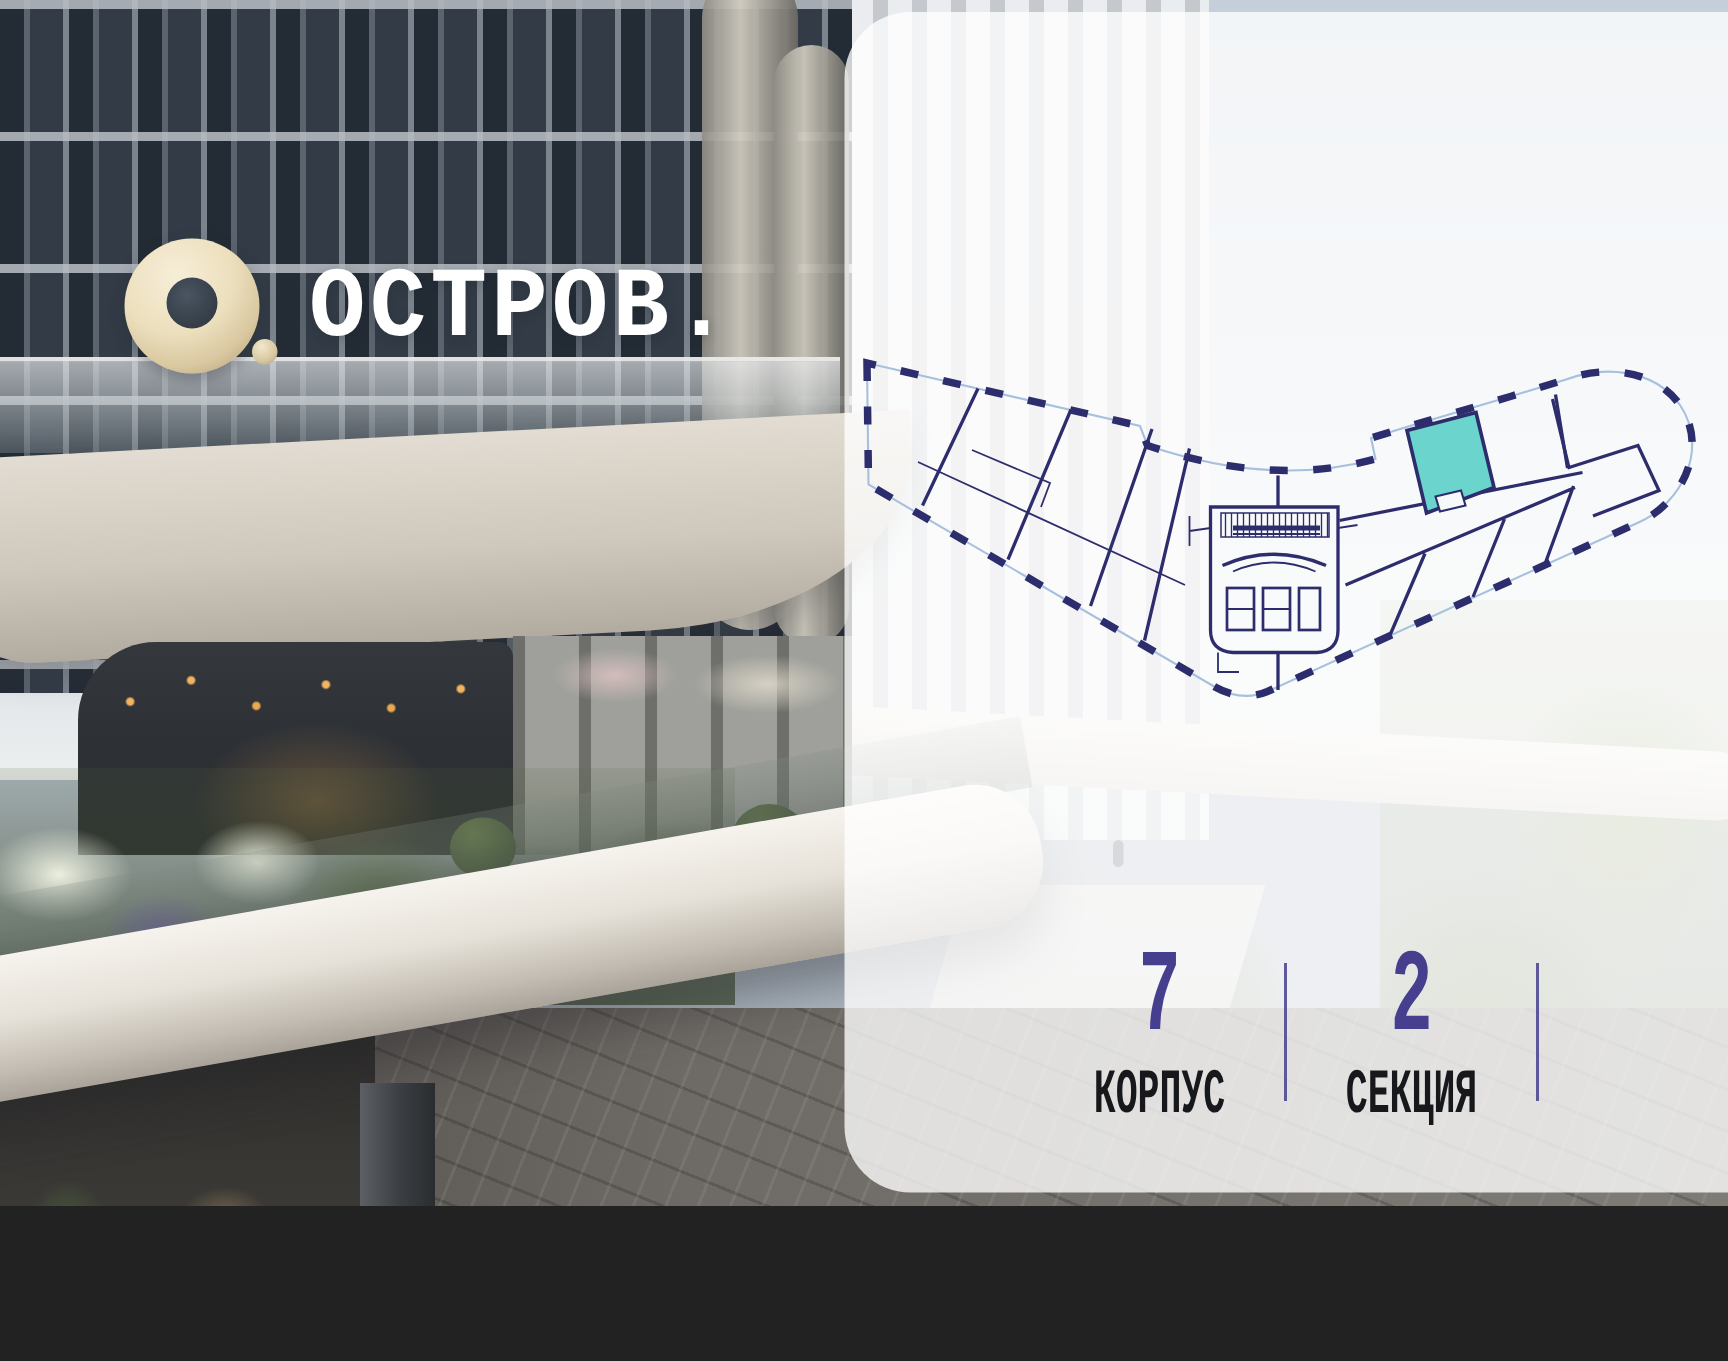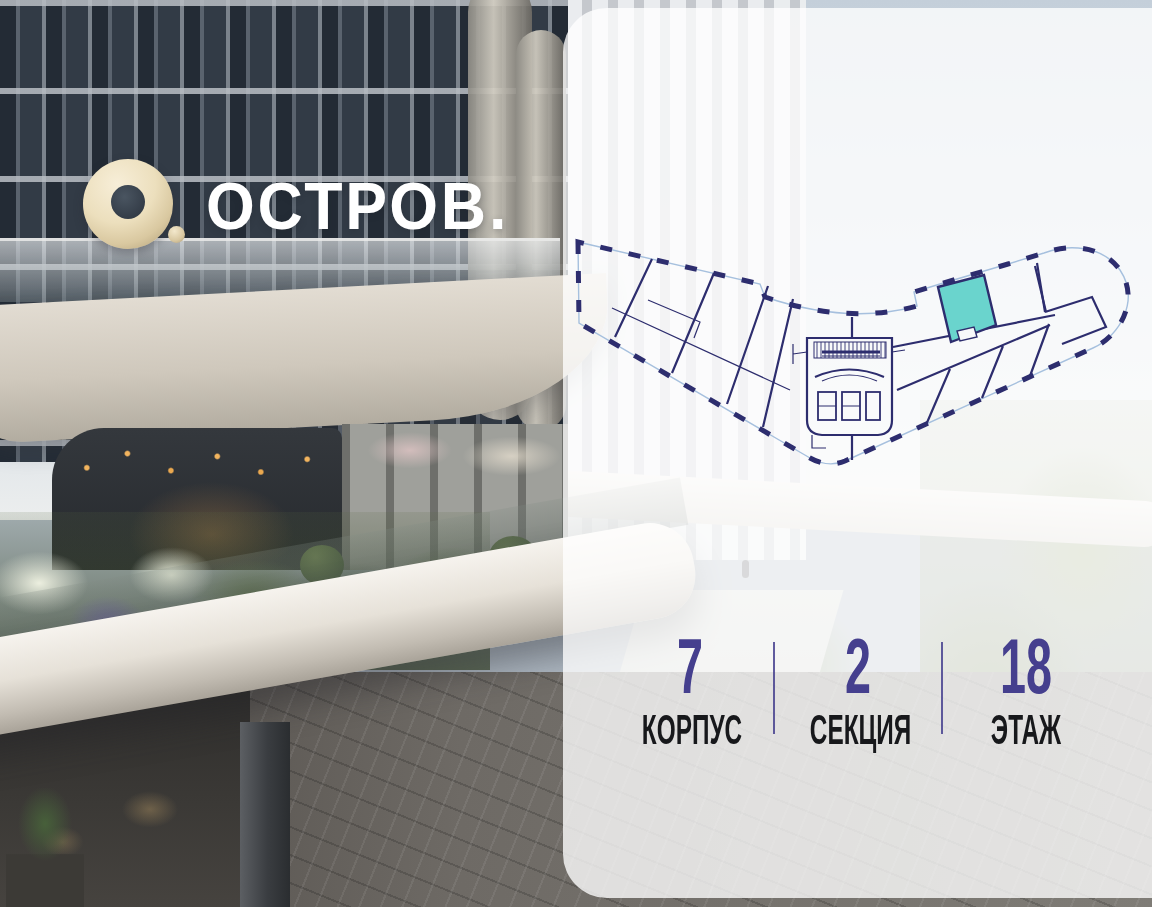--- a/index.html
+++ b/index.html
@@ -1,17 +1,17 @@
 <!DOCTYPE html>
 <html style="--accent-purple: #453f8e; --label-black: #17181b; --plan-navy: #2d2d6e; --plan-lightblue: #a6c0de; --unit-teal: #6ad4cd; --logo-gold: #e3d4b0; --panel-white: rgba(255,255,255,0.78);"><head>
 <meta charset="utf-8">
 <style>
   html,body{margin:0;padding:0;background:#222;}
-  .stage{position:relative;width:1152px;height:907px;overflow:hidden;
-         font-family:Liberation Sans, sans-serif;background:#aeb8c2;}
+  .stage{position:relative;width:1152px;height:804px;overflow:hidden;
+         font-family:Liberation Mono, monospace;background:#aeb8c2;}
   .stage *{position:absolute;box-sizing:border-box;}
 
   
   .sky{left:0;top:0;width:1152px;height:520px;
        background:linear-gradient(180deg,#b6c0ca 0%,#c8d2da 45%,#dde3e8 80%,#eceeee 100%);}
   .sky-right{left:760px;top:0;width:392px;height:520px;
        background:linear-gradient(180deg,#c4cfda 0%,#d8e0e8 55%,#eef0ec 100%);}
   .bldg-right{left:556px;top:0;width:250px;height:560px;opacity:.95;
        background:repeating-linear-gradient(90deg,#c6c9ce 0 10px,#edeff1 10px 26px),
                   linear-gradient(180deg,#d7dade,#e6e8ea);}
@@ -222,19 +222,15 @@
     <div class="stat">
       <div class="stat-value">7</div>
       <div class="stat-label">КОРПУС</div>
     </div>
     <div class="stat-divider"></div>
     <div class="stat">
       <div class="stat-value">2</div>
       <div class="stat-label">СЕКЦИЯ</div>
     </div>
     <div class="stat-divider"></div>
-    <div class="stat">
-      <div class="stat-value">18</div>
-      <div class="stat-label">ЭТАЖ</div>
-    </div>
   </div>
 
 </div>
 
 </body></html>

